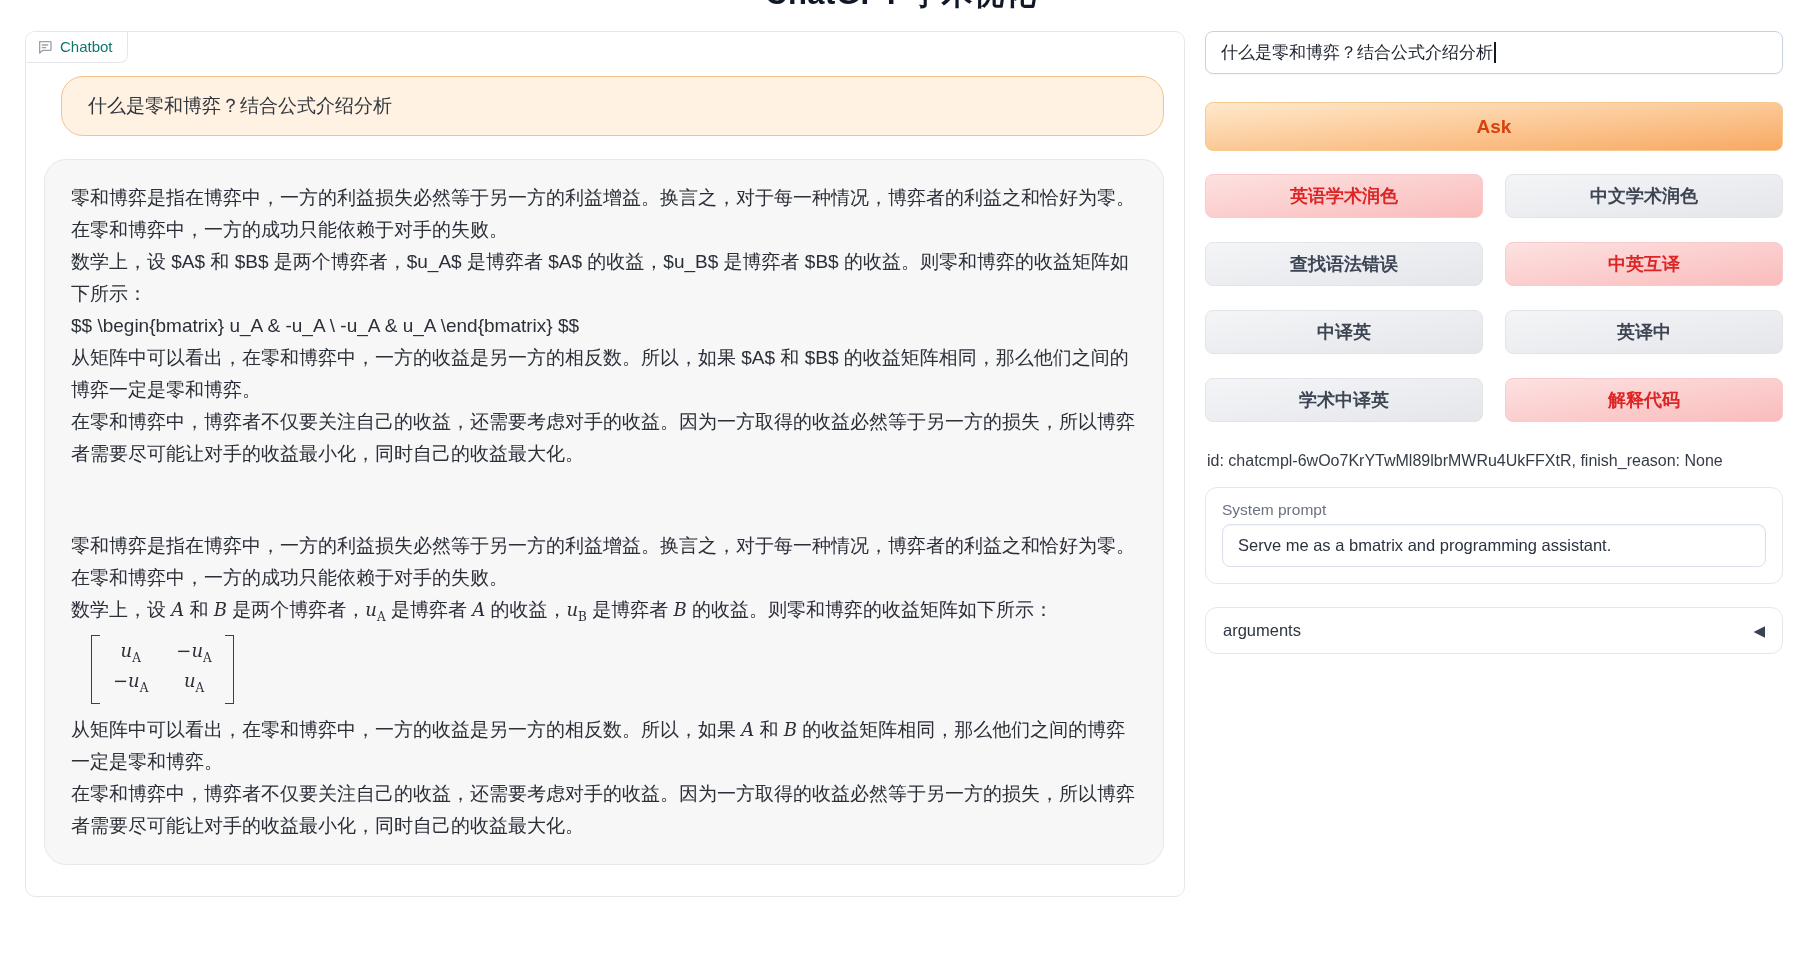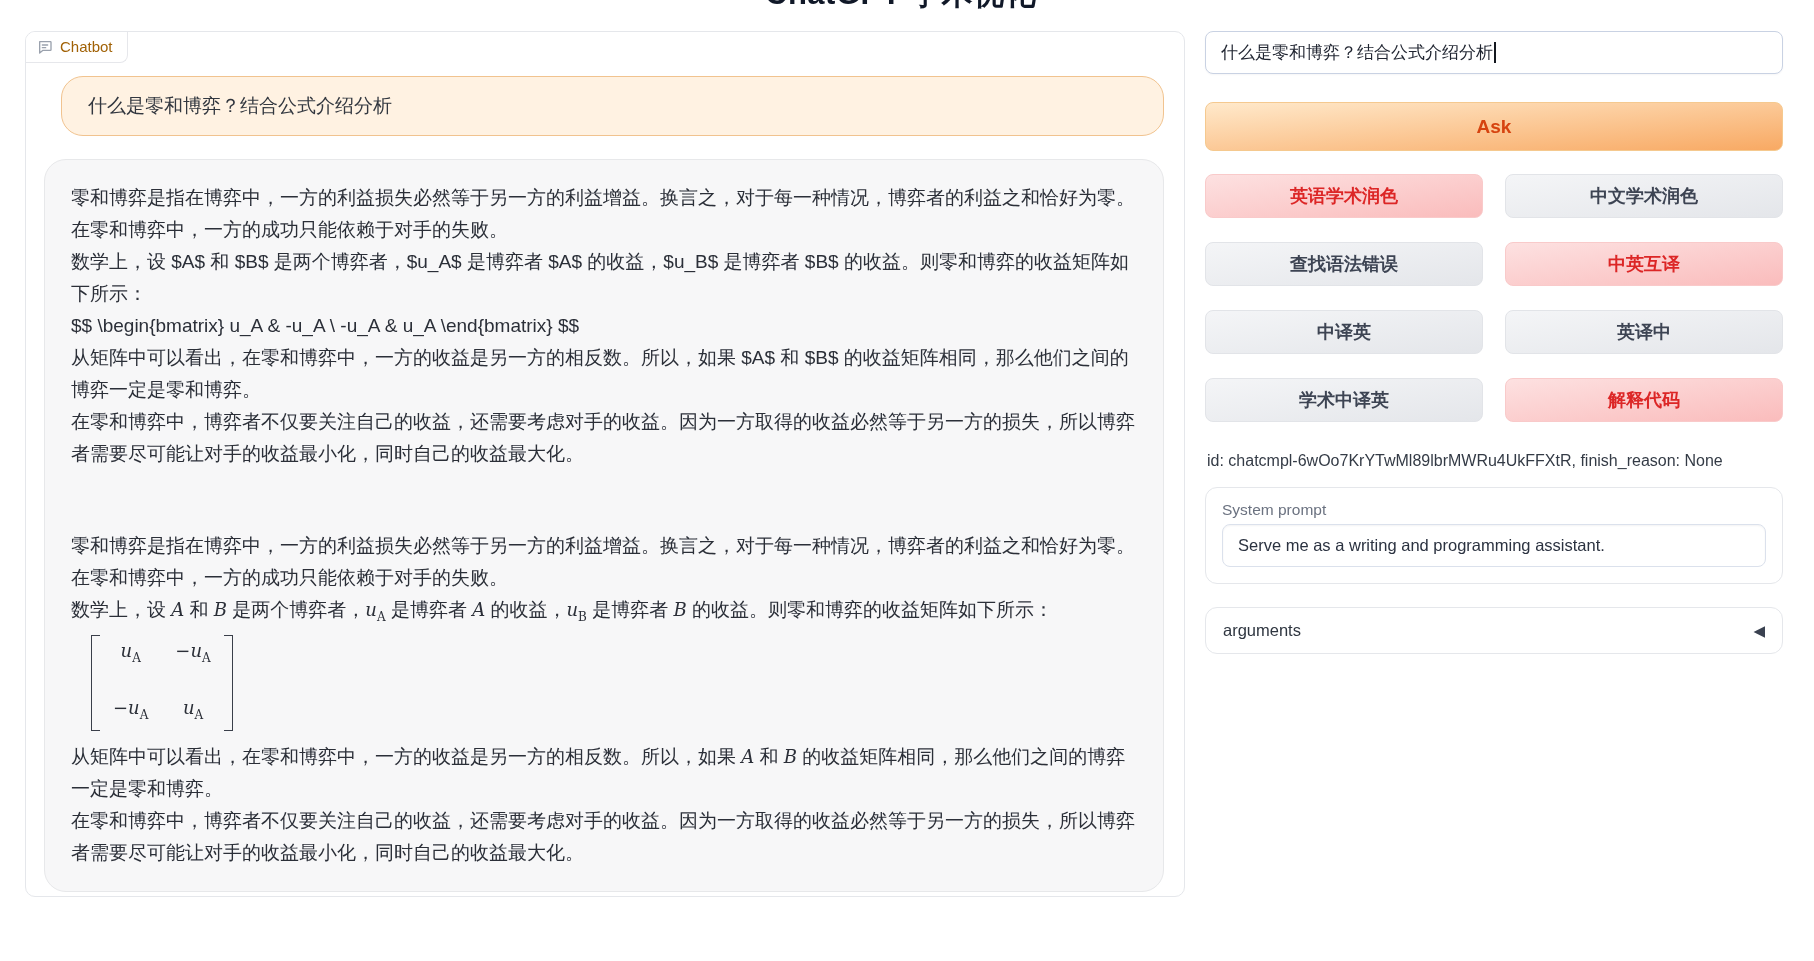--- a/index.html
+++ b/index.html
@@ -10,39 +10,39 @@
   
   .page-title { position:absolute; left:765px; top:-27px; font-size:31px; font-weight:700;
     color:#101828; letter-spacing:.5px; white-space:nowrap; }
 
   
   .chat-panel { position:absolute; left:25px; top:31px; width:1160px; height:866px;
     background:#fff; border:1px solid #e5e7eb; border-radius:10px; }
   .chat-label { position:absolute; left:0; top:0; display:flex; align-items:center; gap:7px;
     background:#fff; padding:6px 14px 7px 11px; border-right:1px solid #e6e7eb;
     border-bottom:1px solid #e6e7eb; border-radius:9px 0 8px 0; z-index:2; }
-  .chat-label span { font-size:15px; color:#a16207; }
+  .chat-label span { font-size:15px; color:#0f766e; }
   .chat-area { padding:44px 20px 0 18px; }
   .user-bubble { margin-left:17px; background:#fff2e2; border:1.5px solid #f1c38f;
     border-radius:22px; padding:16px 26px; font-size:19px; color:#32373f; }
   .bot-bubble { margin-top:23px; background:#f7f7f8; border:1px solid #e7e8ea;
     border-radius:22px; padding:22px 26px; font-size:19px; line-height:32px; color:#2b2f38; }
   .msg-text { white-space:pre-line; }
   .v-spacer { height:60px; }
 
   .mvar { font-family:"DejaVu Serif","Liberation Serif",serif; font-size:18px; }
   .mvar i { font-style:italic; }
   .mvar sub { font-size:12px; }
 
   .matrix { display:inline-flex; align-items:stretch; margin:2px 0 2px 20px; line-height:24px; }
   .mbr { width:9px; border:1.6px solid #3a3f4a; }
   .mbr.l { border-right:none; }
   .mbr.r { border-left:none; }
   .mcells { display:grid; grid-template-columns:auto auto; column-gap:28px; row-gap:0;
-    padding:4px 13px; text-align:center;gap:27px; }
+    padding:4px 13px; text-align:center; }
   .mcells .mvar { font-size:18px; }
 
   
   .right-panel { position:absolute; left:1205px; top:31px; width:578px; }
   .query-input { height:43px; background:#fff; border:1px solid #c9d2e3; border-radius:8px;
     display:flex; align-items:center; padding:0 15px; font-size:17px; color:#1f2430;
     box-shadow:0 1px 2px rgba(16,24,40,.04); margin-bottom:22px; }
   .caret { display:inline-block; width:1.5px; height:21px; background:#14181f; margin-left:1px; }
   .ask-btn { height:49px; width:100%; border-radius:8px; border:1px solid #f5c98f;
     background:linear-gradient(to bottom right,#ffe9cb,#f8a963);
@@ -132,20 +132,20 @@
     <button class="fn-btn secondary">中译英</button>
     <button class="fn-btn secondary">英译中</button>
     <button class="fn-btn secondary">学术中译英</button>
     <button class="fn-btn stop">解释代码</button>
   </div>
 
   <div class="status-line">id: chatcmpl-6wOo7KrYTwMl89lbrMWRu4UkFFXtR, finish_reason: None</div>
 
   <div class="sys-box">
     <div class="sys-label">System prompt</div>
-    <div class="sys-input" role="textbox">Serve me as a writing and programming assistant.</div>
+    <div class="sys-input" role="textbox">Serve me as a bmatrix and programming assistant.</div>
   </div>
 
   <div class="acc-box">
     <span class="acc-label">arguments</span>
     <span class="acc-icon">◀</span>
   </div>
 </div>
 
 </body></html>

